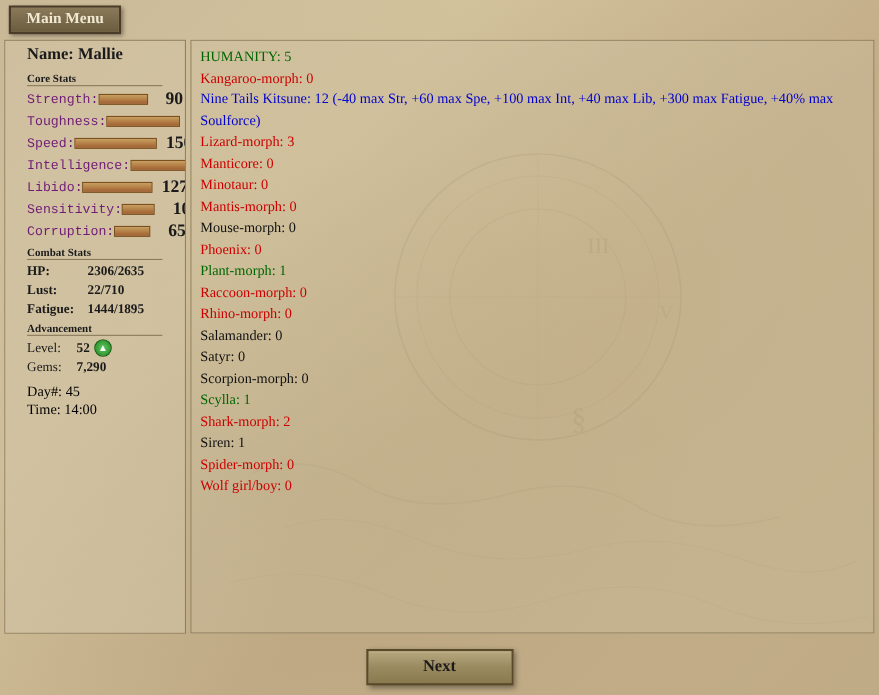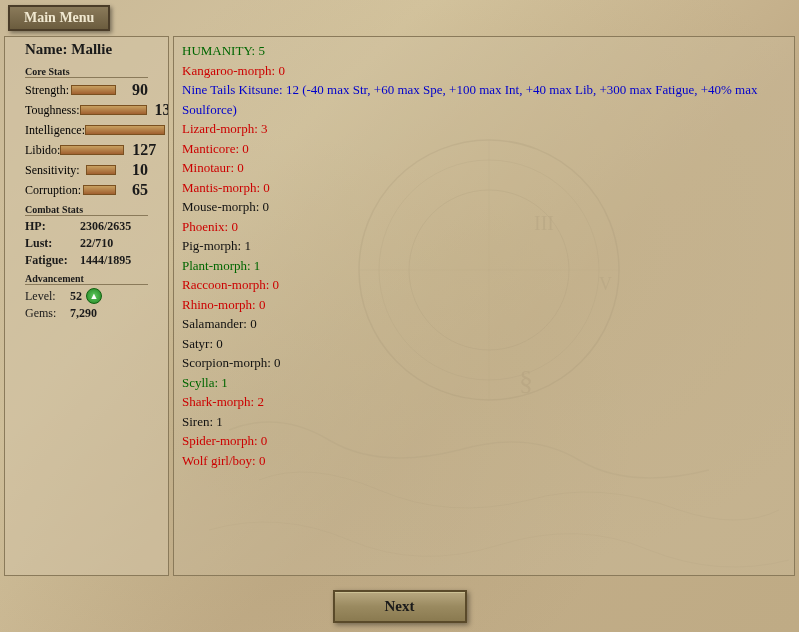--- a/index.html
+++ b/index.html
@@ -101,22 +101,23 @@
     }
 
     .stat-row {
       display: flex;
       align-items: center;
       justify-content: space-between;
       margin: 1px 0;
     }
 
     .stat-label {
-      color: #000000;
+      color: #701a75;
       font-size: 12px;
+      font-family: Liberation Mono, monospace;
     }
 
     .stat-bar-container {
       display: flex;
       align-items: center;
       gap: 2px;
     }
 
     .stat-bar {
       height: 10px;
@@ -301,20 +302,27 @@
       </div>
 
       <div class="stat-row">
         <span class="stat-label">Toughness:</span>
         <div class="stat-bar-container">
           <div class="stat-bar bar-135"></div>
           <span class="stat-value">135</span>
         </div>
       </div>
 
+      <div class="stat-row">
+        <span class="stat-label">Speed:</span>
+        <div class="stat-bar-container">
+          <div class="stat-bar bar-150"></div>
+          <span class="stat-value">150</span>
+        </div>
+      </div>
 
       <div class="stat-row">
         <span class="stat-label">Intelligence:</span>
         <div class="stat-bar-container">
           <div class="stat-bar bar-205"></div>
           <span class="stat-value">205</span>
         </div>
       </div>
 
       <div class="stat-row">
@@ -359,36 +367,39 @@
       <div class="section-header">Advancement</div>
 
       <div class="adv-row">
         <span class="adv-label">Level:</span>
         <span class="adv-value">52</span>
         <span class="level-up-icon"></span>
       </div>
       <div class="adv-row">
         <span class="adv-label">Gems:</span>
         <span class="adv-value">7,290</span>
+      </div>
+      <div style="margin-top:6px; font-size:13px;">
+        <div><span>Day#: </span><span>45</span></div>
+        <div><span>Time: </span><span>14:00</span></div>
       </div>
     </div>
 
     <div class="right-panel">
       <div class="right-content" id="traits-container">
 
       <div class="trait-line" style="color: rgb(0, 102, 0);">HUMANITY: 5</div>
           <div class="trait-line" style="color: rgb(204, 0, 0);">Kangaroo-morph: 0</div>
           <div class="trait-line" style="color: rgb(0, 0, 204);">Nine Tails Kitsune: 12 (-40 max Str, +60 max Spe, +100 max Int, +40 max Lib, +300 max Fatigue, +40% max Soulforce)</div>
           <div class="trait-line" style="color: rgb(204, 0, 0);">Lizard-morph: 3</div>
           <div class="trait-line" style="color: rgb(204, 0, 0);">Manticore: 0</div>
           <div class="trait-line" style="color: rgb(204, 0, 0);">Minotaur: 0</div>
           <div class="trait-line" style="color: rgb(204, 0, 0);">Mantis-morph: 0</div>
           <div class="trait-line" style="color: rgb(17, 17, 17);">Mouse-morph: 0</div>
           <div class="trait-line" style="color: rgb(204, 0, 0);">Phoenix: 0</div>
-          <div class="trait-line" style="color: rgb(17, 17, 17);">Pig-morph: 1</div>
           <div class="trait-line" style="color: rgb(0, 102, 0);">Plant-morph: 1</div>
           <div class="trait-line" style="color: rgb(204, 0, 0);">Raccoon-morph: 0</div>
           <div class="trait-line" style="color: rgb(204, 0, 0);">Rhino-morph: 0</div>
           <div class="trait-line" style="color: rgb(17, 17, 17);">Salamander: 0</div>
           <div class="trait-line" style="color: rgb(17, 17, 17);">Satyr: 0</div>
           <div class="trait-line" style="color: rgb(17, 17, 17);">Scorpion-morph: 0</div>
           <div class="trait-line" style="color: rgb(0, 102, 0);">Scylla: 1</div>
           <div class="trait-line" style="color: rgb(204, 0, 0);">Shark-morph: 2</div>
           <div class="trait-line" style="color: rgb(17, 17, 17);">Siren: 1</div>
           <div class="trait-line" style="color: rgb(204, 0, 0);">Spider-morph: 0</div>

